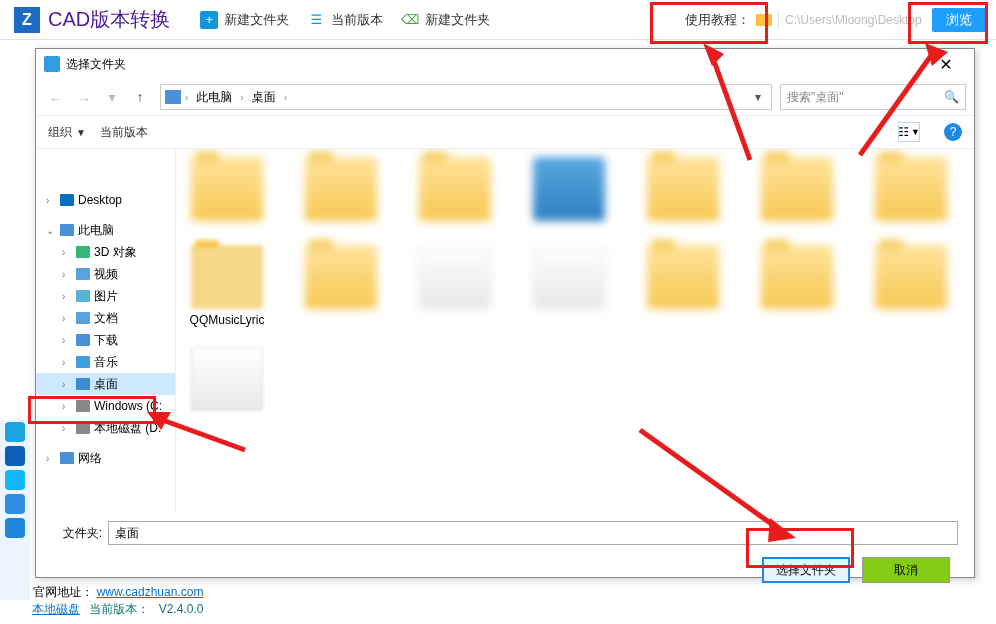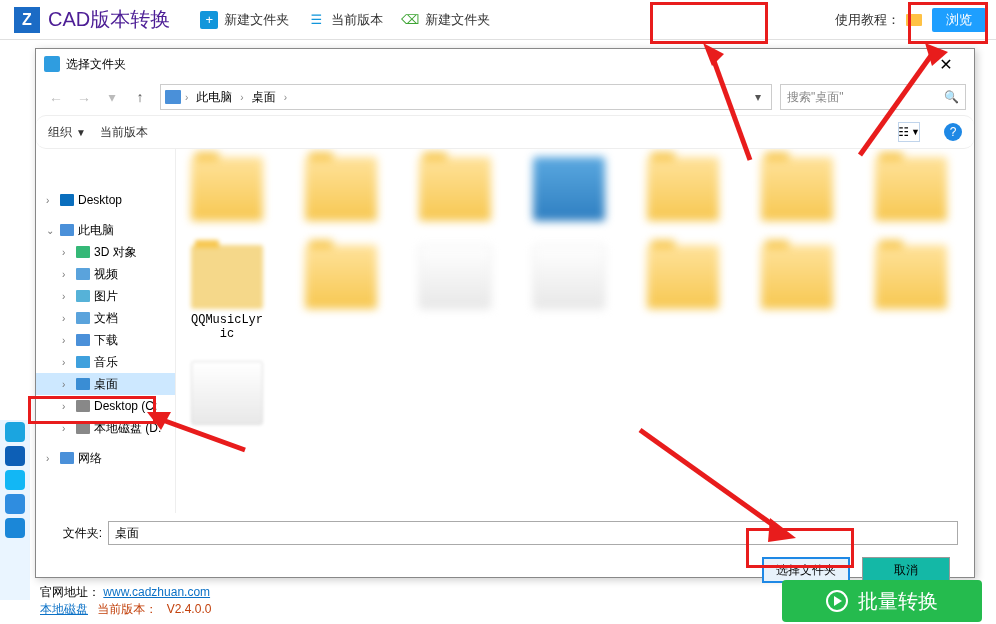--- a/index.html
+++ b/index.html
@@ -41,21 +41,21 @@
 .nav-btn.disabled { color: #bbb; }
 .path-bar { flex: 1; height: 26px; border: 1px solid #ccc; display: flex; align-items: center; padding: 0 4px; font-size: 12px; gap: 4px; margin: 0 4px; }
 .path-seg { padding: 2px 4px; }
 .path-sep { color: #888; font-size: 10px; }
 .path-drop { margin-left: auto; color: #555; padding: 0 6px; }
 .pc-icon-sm { width: 16px; height: 14px; background: #4a90d9; border-radius: 1px; }
 .search-box { width: 186px; height: 26px; border: 1px solid #ccc; display: flex; align-items: center; padding: 0 6px; font-size: 12px; }
 .search-box .ph { color: #888; flex: 1; }
 .search-icn { color: #555; }
 
-.dlg-toolbar { height: 34px; display: flex; align-items: center; padding: 0 12px; gap: 14px; font-size: 12px; border-top: 1px solid #eee; border-bottom: 1px solid #eee; border-radius: 10px; }
+.dlg-toolbar { height: 34px; display: flex; align-items: center; padding: 0 12px; gap: 14px; font-size: 12px; border-top: 1px solid #eee; border-bottom: 1px solid #eee; }
 .dlg-tb-item { display: flex; align-items: center; gap: 4px; color: #333; }
 .view-icn { margin-left: auto; width: 22px; height: 20px; border: 1px solid #c0d4eb; display: flex; align-items: center; justify-content: center; }
 .help-icn { width: 18px; height: 18px; border-radius: 50%; background: #1e88e5; color: #fff; display: flex; align-items: center; justify-content: center; font-size: 12px; margin-left: 10px; }
 
 .dlg-body { display: flex; height: 364px; }
 .tree { width: 140px; border-right: 1px solid #eee; overflow: hidden; font-size: 12px; padding-top: 40px; }
 .tree-item { display: flex; align-items: center; height: 22px; padding-left: 10px; gap: 4px; white-space: nowrap; }
 .tree-item.l2 { padding-left: 26px; }
 .tree-item.sel { background: #cde8ff; }
 .tree-exp { width: 10px; color: #777; font-size: 10px; }
@@ -74,37 +74,37 @@
 
 .files { flex: 1; padding: 8px 12px; overflow: hidden; }
 .file-grid { display: flex; flex-wrap: wrap; gap: 20px 36px; }
 .file-item { width: 78px; display: flex; flex-direction: column; align-items: center; font-size: 12px; }
 .file-thumb { width: 72px; height: 64px; background: linear-gradient(#ffe29a,#f7c852); border-radius: 3px; margin-bottom: 4px; position: relative; filter: blur(2px); }
 .file-thumb.blue { background: linear-gradient(#5aa8e0,#2f7fc1); }
 .file-thumb.plain { background: #f5d88a; }
 .file-thumb.folder::before { content:""; position:absolute; top:-5px; left:4px; width:24px; height:8px; background:#f7c852; border-radius:2px 2px 0 0; }
 .file-thumb.doc-like { background: linear-gradient(#fff,#e8e8e8); border:1px solid #ddd; filter: blur(1.5px);}
 .file-thumb.pix { filter: blur(4px); }
-.file-label { text-align: center; word-break: break-all; max-height: 30px; overflow: hidden; font-family: Liberation Mono, monospace; }
+.file-label { word-break: break-all; max-height: 30px; overflow: hidden; }
 
 .dlg-footer { padding: 8px 16px; }
 .folder-row { display: flex; align-items: center; margin-bottom: 12px; }
 .folder-lbl { font-size: 12px; width: 50px; text-align: right; margin-right: 6px; }
 .folder-input { flex: 1; height: 24px; border: 1px solid #aaa; padding: 0 6px; font-size: 12px; }
 .btn-row { display: flex; justify-content: flex-end; gap: 12px; padding-right: 8px; }
-.dlg-btn { width: 88px; height: 26px; border: 1px solid #999; background: #14b8a6; font-size: 12px; display: flex; align-items: center; justify-content: center; }
+.dlg-btn { width: 88px; height: 26px; border: 1px solid #999; background: #84cc16; font-size: 12px; display: flex; align-items: center; justify-content: center; }
 .dlg-btn.primary { border: 2px solid #1e88e5; background: #e8f2fb; }
 
 
-.footer-bar { position: absolute; left: 8px; bottom: 0; right: 0; height: 46px; display: flex; align-items: center; font-size: 12px; }
+.footer-bar { position: absolute; left: 0; bottom: 0; right: 0; height: 46px; display: flex; align-items: center; font-size: 12px; text-align: right; }
 .side-icons { width: 30px; background: #eaf5ff; display:flex; flex-direction:column; align-items:center; gap:4px; padding:2px 0; position:absolute; left:0; top:420px; height:180px;}
 .side-icons .si { width:20px; height:20px; border-radius:4px; }
 .footer-left { padding-left: 32px; }
 .footer-left a { color: #0b71c6; text-decoration: underline; }
-.footer-info { margin-left: 6px; color: #c2410c; }
+.footer-info { margin-left: 6px; color: #0f766e; }
 .batch-btn { margin-left: auto; margin-right: 14px; background: #25bb4e; color: #fff; height: 42px; width: 200px; display: flex; align-items: center; justify-content: center; font-size: 20px; border-radius: 4px; gap: 10px; }
 .batch-btn .play { width: 22px; height: 22px; border: 2px solid #fff; border-radius: 50%; display: flex; align-items: center; justify-content: center; }
 .batch-btn .play::after { content: ""; border-left: 8px solid #fff; border-top: 5px solid transparent; border-bottom: 5px solid transparent; margin-left: 2px; }
 </style>
 </head>
 <body>
 
 <div class="app-header">
   <div class="app-logo">Z</div>
   <div class="app-title">CAD版本转换</div>
@@ -116,20 +116,21 @@
   <div class="tb-btn">
     <div class="tb-icon blue-outline">☰</div>
     <span>当前版本</span>
   </div>
   <div class="tb-btn">
     <div class="tb-icon" style="color:#3fa535">⌫</div>
     <span>新建文件夹</span>
   </div>
   <div class="out-label">使用教程：</div>
   <div class="folder-icon-sm"></div>
+  <div class="out-path">C:\Users\Mloong\Desktop</div>
   <div class="browse-btn">浏览</div>
 </div>
 
 <div class="hl hl1"></div>
 <div class="hl hl2"></div>
 <div class="hl hl3"></div>
 <div class="hl hl4"></div>
 
 <svg class="arrow" style="left:700px; top:40px;" width="220" height="160">
   <line x1="10" y1="10" x2="50" y2="120" stroke="#e81c1c" stroke-width="5"></line>
@@ -239,21 +240,21 @@
           <span>音乐</span>
         </div>
       <div class="tree-item l2 sel">
           <span class="tree-exp">›</span>
           <div class="ti-icn desk"></div>
           <span>桌面</span>
         </div>
       <div class="tree-item l2">
           <span class="tree-exp">›</span>
           <div class="ti-icn drive"></div>
-          <span>Desktop (C:</span>
+          <span>Windows (C:</span>
         </div>
       <div class="tree-item l2">
           <span class="tree-exp">›</span>
           <div class="ti-icn drive"></div>
           <span>本地磁盘 (D:</span>
         </div>
       <div style="height:8px"></div>
       <div class="tree-item">
           <span class="tree-exp">›</span>
           <div class="ti-icn net"></div>
@@ -341,17 +342,13 @@
 
 <div class="footer-bar">
   <div class="footer-left">
     <span>官网地址：</span>
     <a href="#">www.cadzhuan.com</a>
     <br>
     <a href="#">本地磁盘</a>
     <span class="footer-info">当前版本：</span>
     <span class="footer-info">V2.4.0.0</span>
   </div>
-  <div class="batch-btn">
-    <div class="play"></div>
-    <span>批量转换</span>
-  </div>
 </div>
 
 </body></html>

